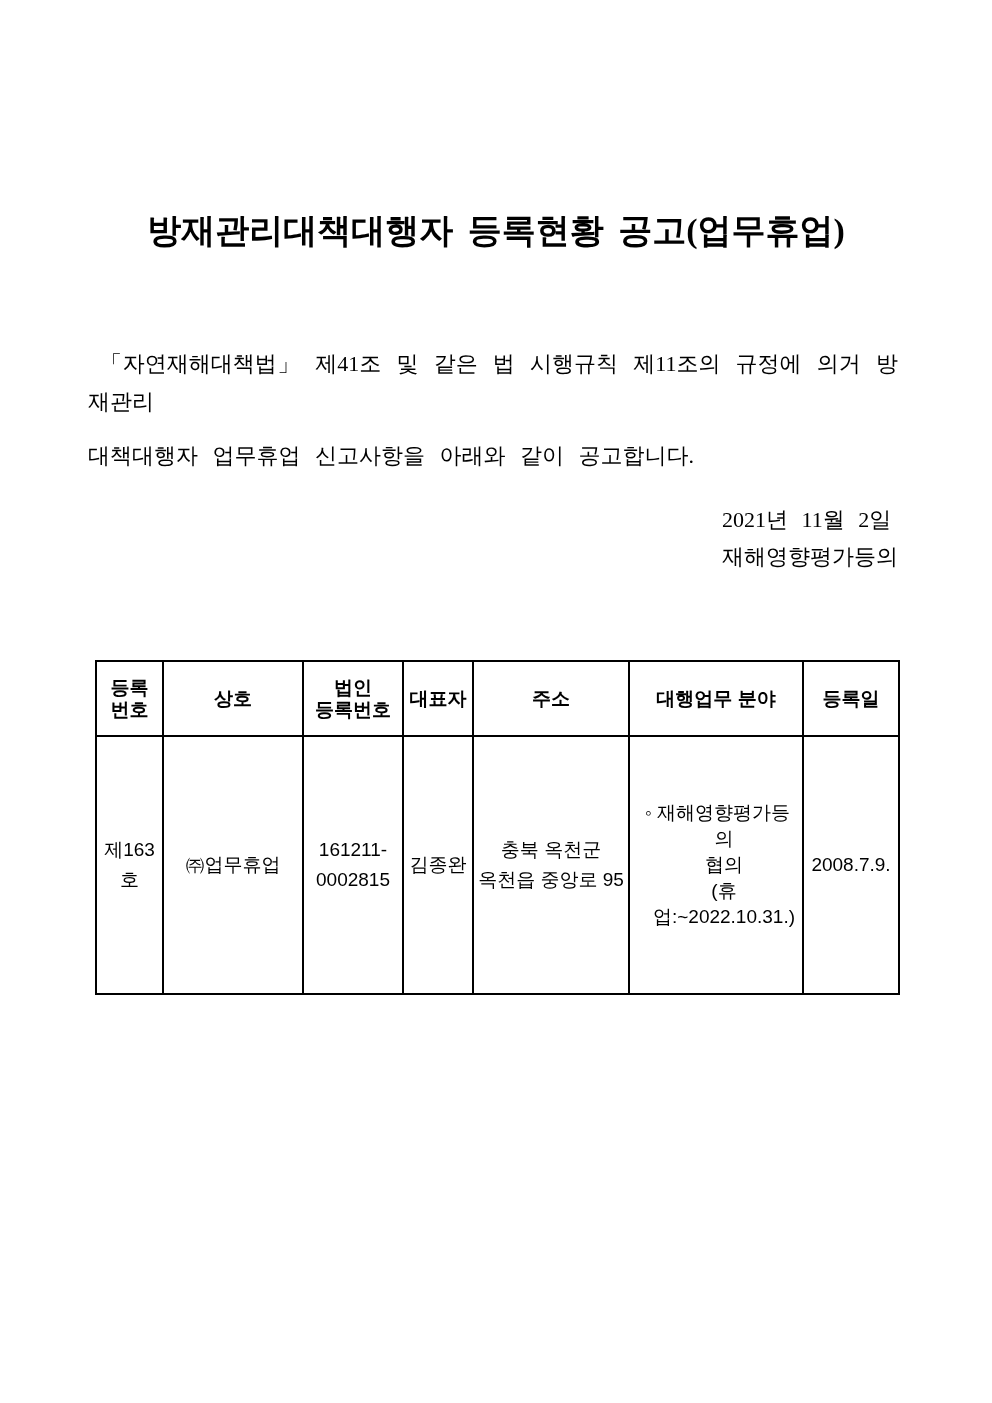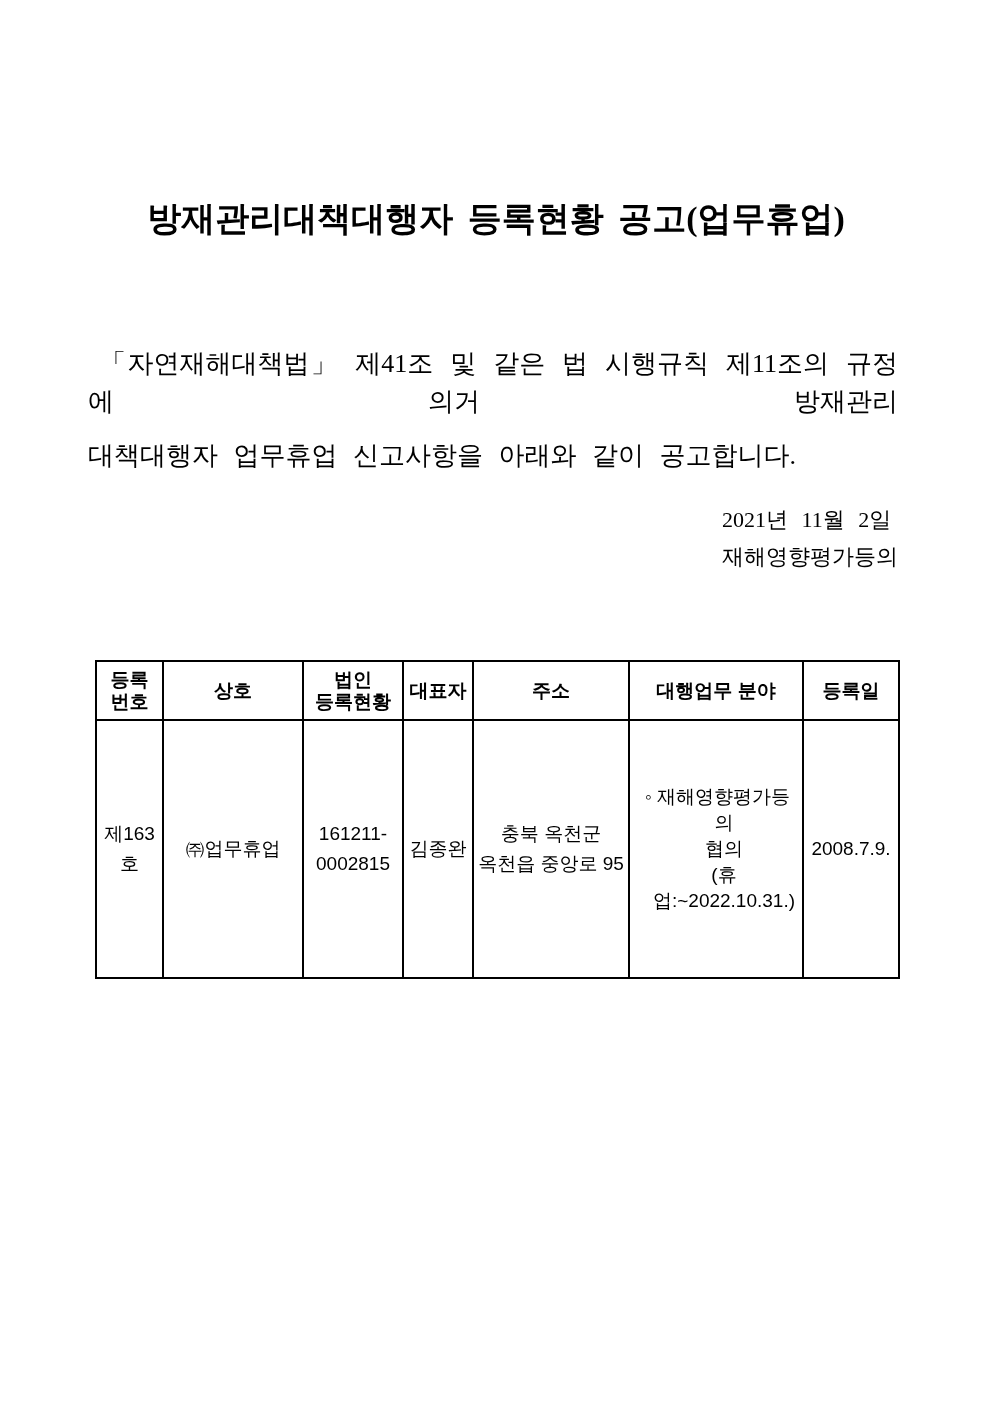--- a/index.html
+++ b/index.html
@@ -17,34 +17,34 @@
     position: absolute;
     left: 95px;
     top: 118px;
     font-size: 23px;
     word-spacing: 7px;
     white-space: nowrap;
   }
   .doc-title {
     position: absolute;
     left: 0;
-    top: 196px;
+    top: 208px;
     width: 100%;
     text-align: center;
     font-size: 34px;
     font-weight: bold;
     word-spacing: 6px;
     white-space: nowrap;
   }
   .body-text {
     position: absolute;
     left: 88px;
     top: 345px;
     width: 810px;
-    font-size: 26px;
+    font-size: 22px;
     line-height: 38px;
     word-spacing: 9px;
   }
   .body-line-1 {
     text-align: justify;
     text-align-last: justify;
     text-indent: 12px;
   }
   .body-line-2 {
     text-align: left;
@@ -67,21 +67,21 @@
     table-layout: fixed;
     font-family: "Liberation Sans", "DejaVu Sans", sans-serif;
   }
   .reg-table th, .reg-table td {
     border: 2px solid #000000;
     text-align: center;
     vertical-align: middle;
     padding: 0;
     overflow: hidden;
   }
-  .reg-table thead tr { height: 59px; }
+  .reg-table thead tr { height: 75px; }
   .reg-table tbody tr { height: 258px; }
   .reg-table th {
     font-size: 19px;
     font-weight: bold;
     line-height: 22px;
     white-space: pre-line;
   }
   .reg-table td {
     font-size: 19px;
     line-height: 30px;
@@ -124,21 +124,21 @@
       <col style="width:156px">
       <col style="width:174px">
       <col style="width:96px">
     </colgroup>
     <thead>
       <tr>
         <th>등록
 번호</th>
         <th>상호</th>
         <th>법인
-등록현황</th>
+등록번호</th>
         <th>대표자</th>
         <th>주소</th>
         <th>대행업무 분야</th>
         <th>등록일</th>
       </tr>
     </thead>
     <tbody>
       <tr>
         <td>제163호</td>
         <td>㈜업무휴업</td>

